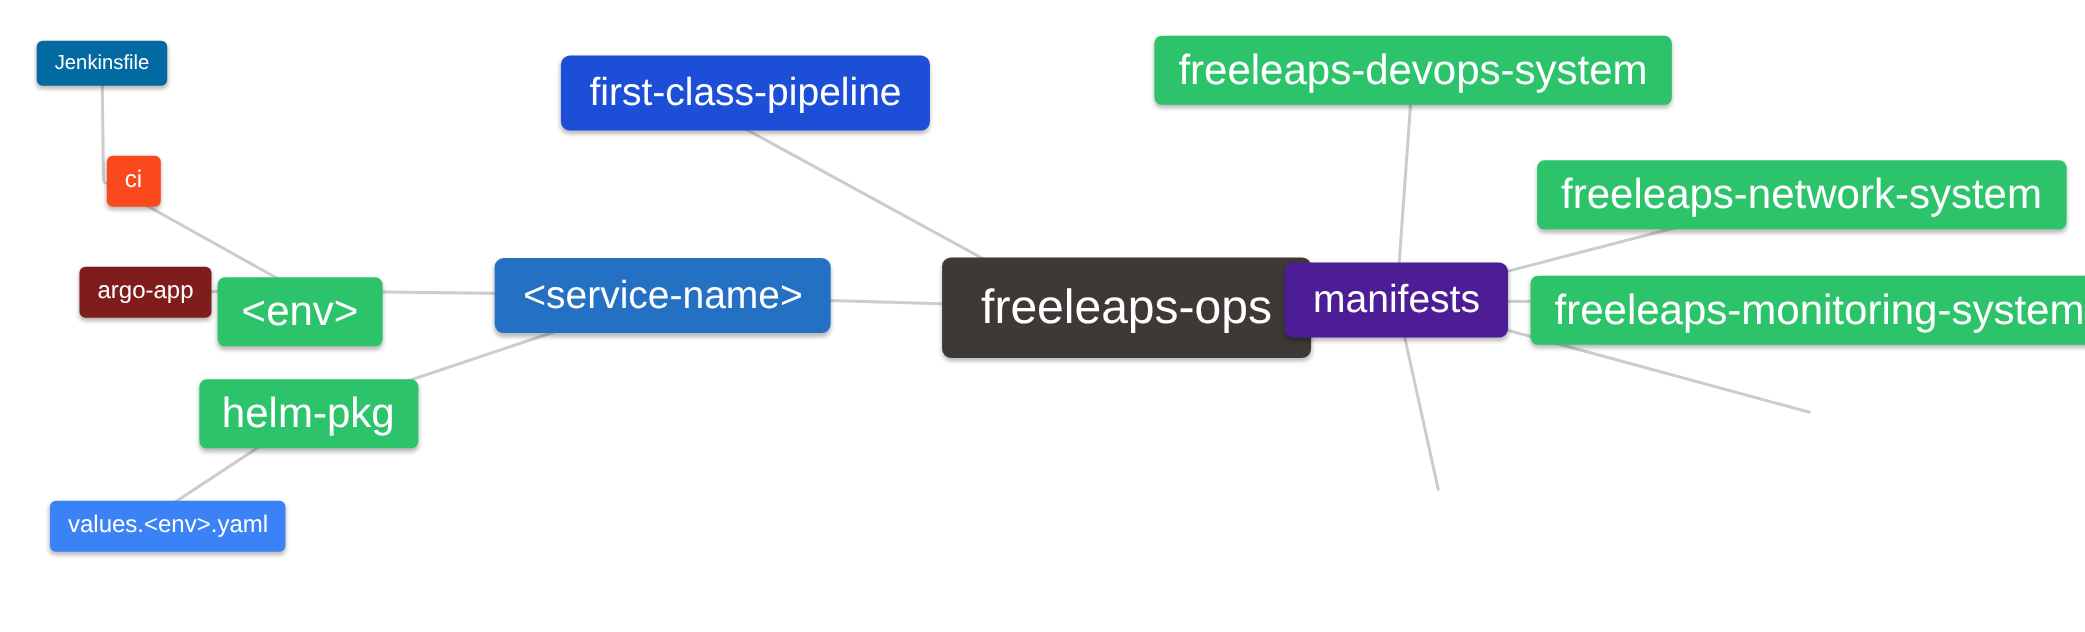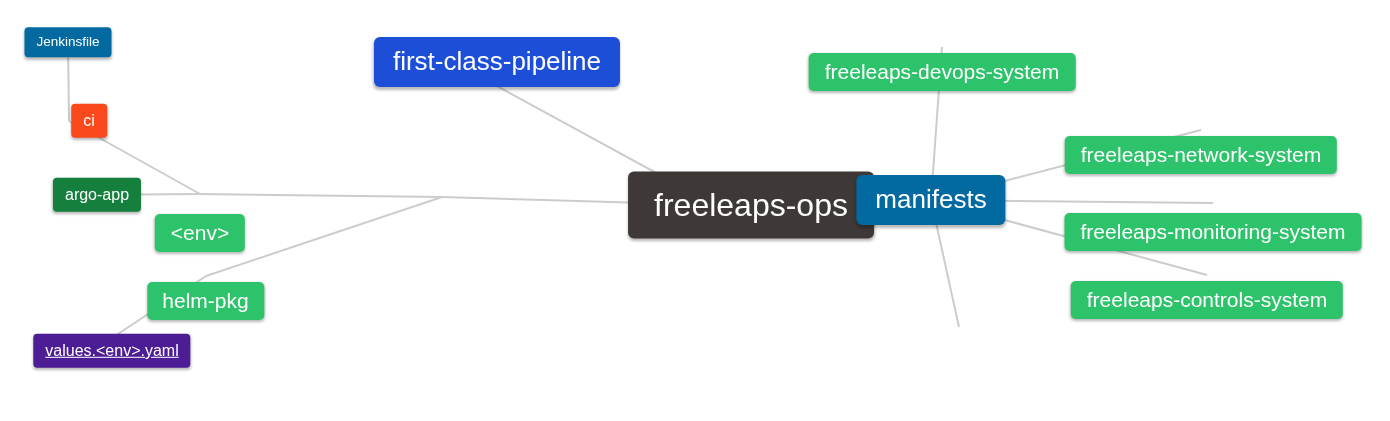--- a/index.html
+++ b/index.html
@@ -33,21 +33,21 @@
     color: var(--text, #ffffff);
     white-space: nowrap;
     line-height: 1.15;
     text-align: center;
     box-shadow: 0 2px 3px rgba(0,0,0,0.28);
     cursor: pointer;
     user-select: none;
   }
   .lv0 { font-size: 32px;   padding: 15px 26px; border-radius: 6px; margin-left: 36px; }
   .lv1 { font-size: 26px;   padding: 10px 19px; border-radius: 6px; }
-  .lv2 { font-size: 21px;   padding: 7px 16px;  border-radius: 5px; margin-top: 25px; }
+  .lv2 { font-size: 28px;   padding: 7px 16px;  border-radius: 5px; }
   .lv3 { font-size: 16px;   padding: 8px 12px;  border-radius: 4px; margin-left: 20px; }
   .lv4 { font-size: 13.5px; padding: 7px 12px;  border-radius: 4px; }
 </style>
 </head>
 <body>
 
 <div id="canvas">
 
   <svg id="edge-layer" xmlns="http://www.w3.org/2000/svg">
       <line x1="68" y1="42" x2="69" y2="121"></line>
@@ -61,25 +61,25 @@
       <line x1="715" y1="205" x2="931" y2="200"></line>
       <line x1="931" y1="200" x2="942" y2="47"></line>
       <line x1="931" y1="200" x2="1201" y2="130"></line>
       <line x1="931" y1="200" x2="1213" y2="203"></line>
       <line x1="931" y1="200" x2="1207" y2="275"></line>
       <line x1="931" y1="200" x2="959" y2="327"></line>
     </svg>
 
   <div class="node lv4" style="left: 68px; top: 42px; background: #0369a1;">Jenkinsfile</div>
   <div class="node lv3" style="left: 69px; top: 121px; background: rgb(250, 73, 28);">ci</div>
-  <div class="node lv3" style="left: 77px; top: 195px; background: #15803d;">argo-app</div>
+  <div class="node lv3" style="left: 77px; top: 195px; background: #7f1d1d;">argo-app</div>
   <div class="node lv2" style="left: 200px; top: 208px; background: rgb(44, 195, 107);">&lt;env&gt;</div>
   <div class="node lv2" style="left: 206px; top: 276px; background: rgb(44, 195, 107); padding-left: 15px;">helm-pkg</div>
-  <div class="node lv3" style="left: 92px; top: 351px; background: #4c1d95; text-decoration: underline;">values.&lt;env&gt;.yaml</div>
+  <div class="node lv3" style="left: 92px; top: 351px; background: #3b82f6;">values.&lt;env&gt;.yaml</div>
   <div class="node lv1" style="left: 453px; top: 62px; background: #1d4ed8; margin-left: 44px;">first-class-pipeline</div>
+  <div class="node lv1" style="left: 442px; top: 197px; background: rgb(36, 112, 194);">&lt;service-name&gt;</div>
   <div class="node lv0" style="left: 715px; top: 205px; background: rgb(62, 57, 55);">freeleaps-ops</div>
-  <div class="node lv1" style="left: 931px; top: 200px; background: #0369a1;">manifests</div>
+  <div class="node lv1" style="left: 931px; top: 200px; background: #4c1d95;">manifests</div>
   <div class="node lv2" style="left: 942px; top: 47px; background: rgb(44, 195, 107);">freeleaps-devops-system</div>
   <div class="node lv2" style="left: 1201px; top: 130px; background: rgb(44, 195, 107); text-align: right;">freeleaps-network-system</div>
   <div class="node lv2" style="left: 1213px; top: 207px; background: rgb(44, 195, 107);">freeleaps-monitoring-system</div>
-  <div class="node lv2" style="left: 1207px; top: 275px; background: rgb(44, 195, 107);">freeleaps-controls-system</div>
 
 </div>
 
 </body></html>

